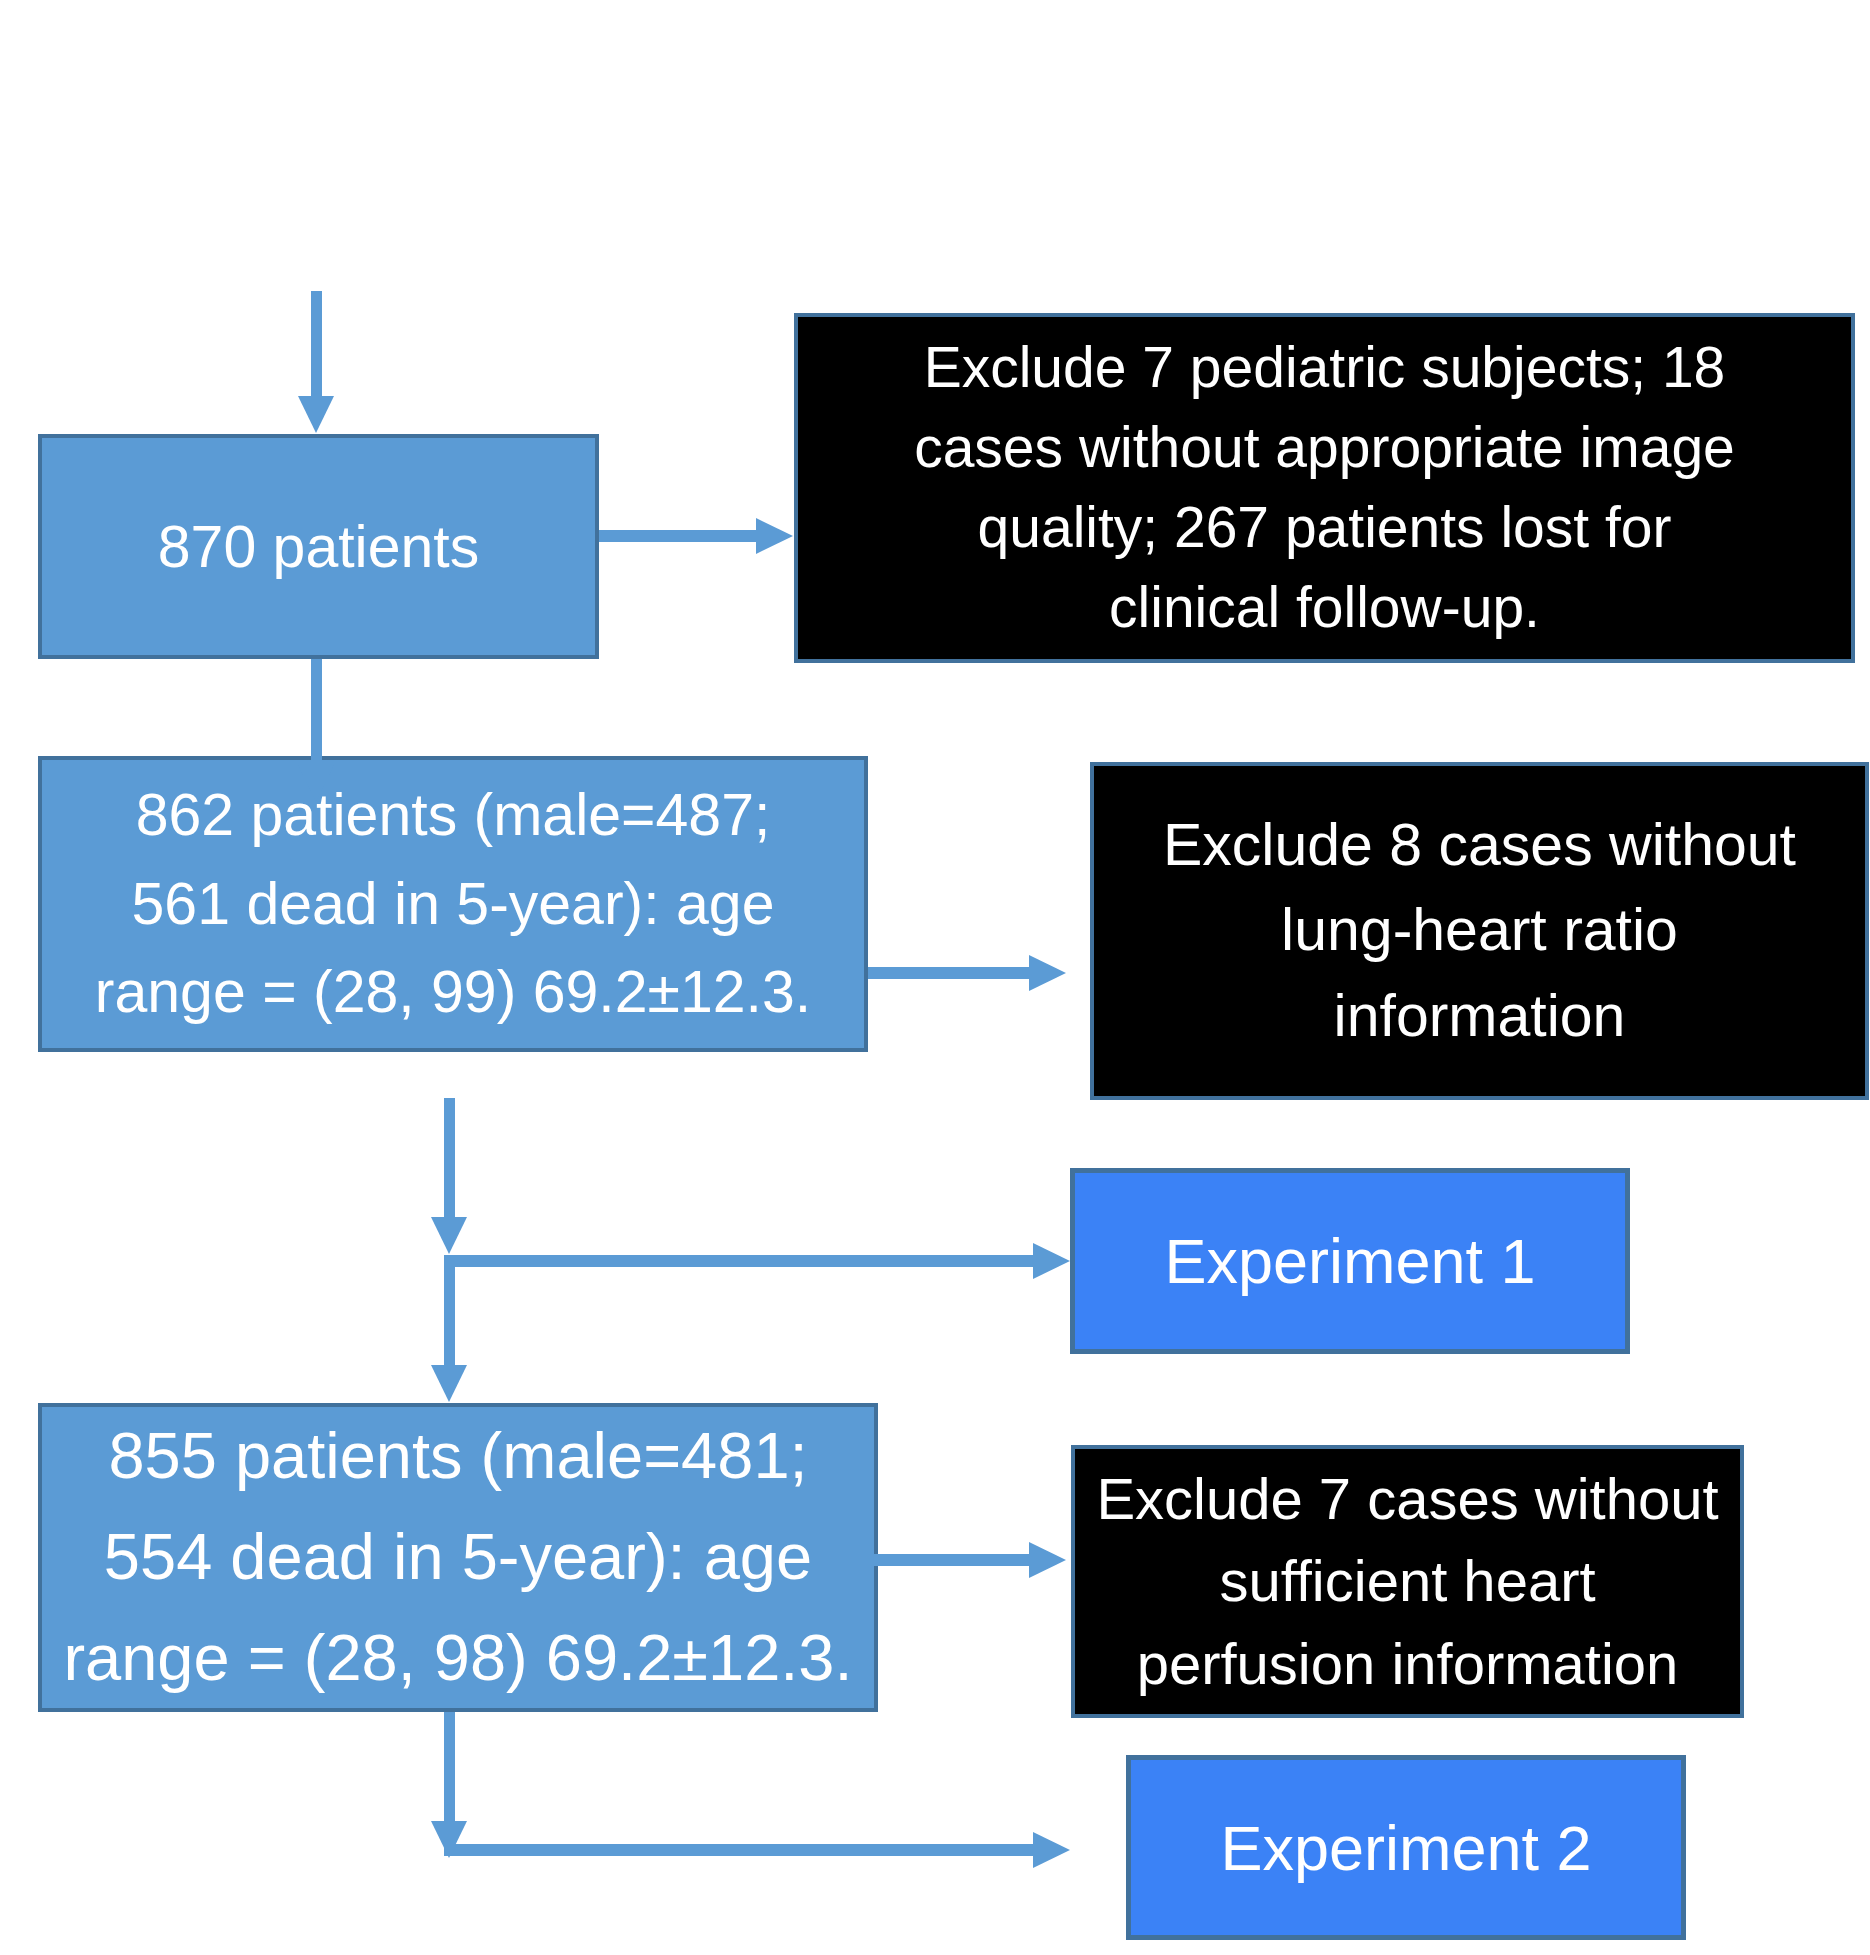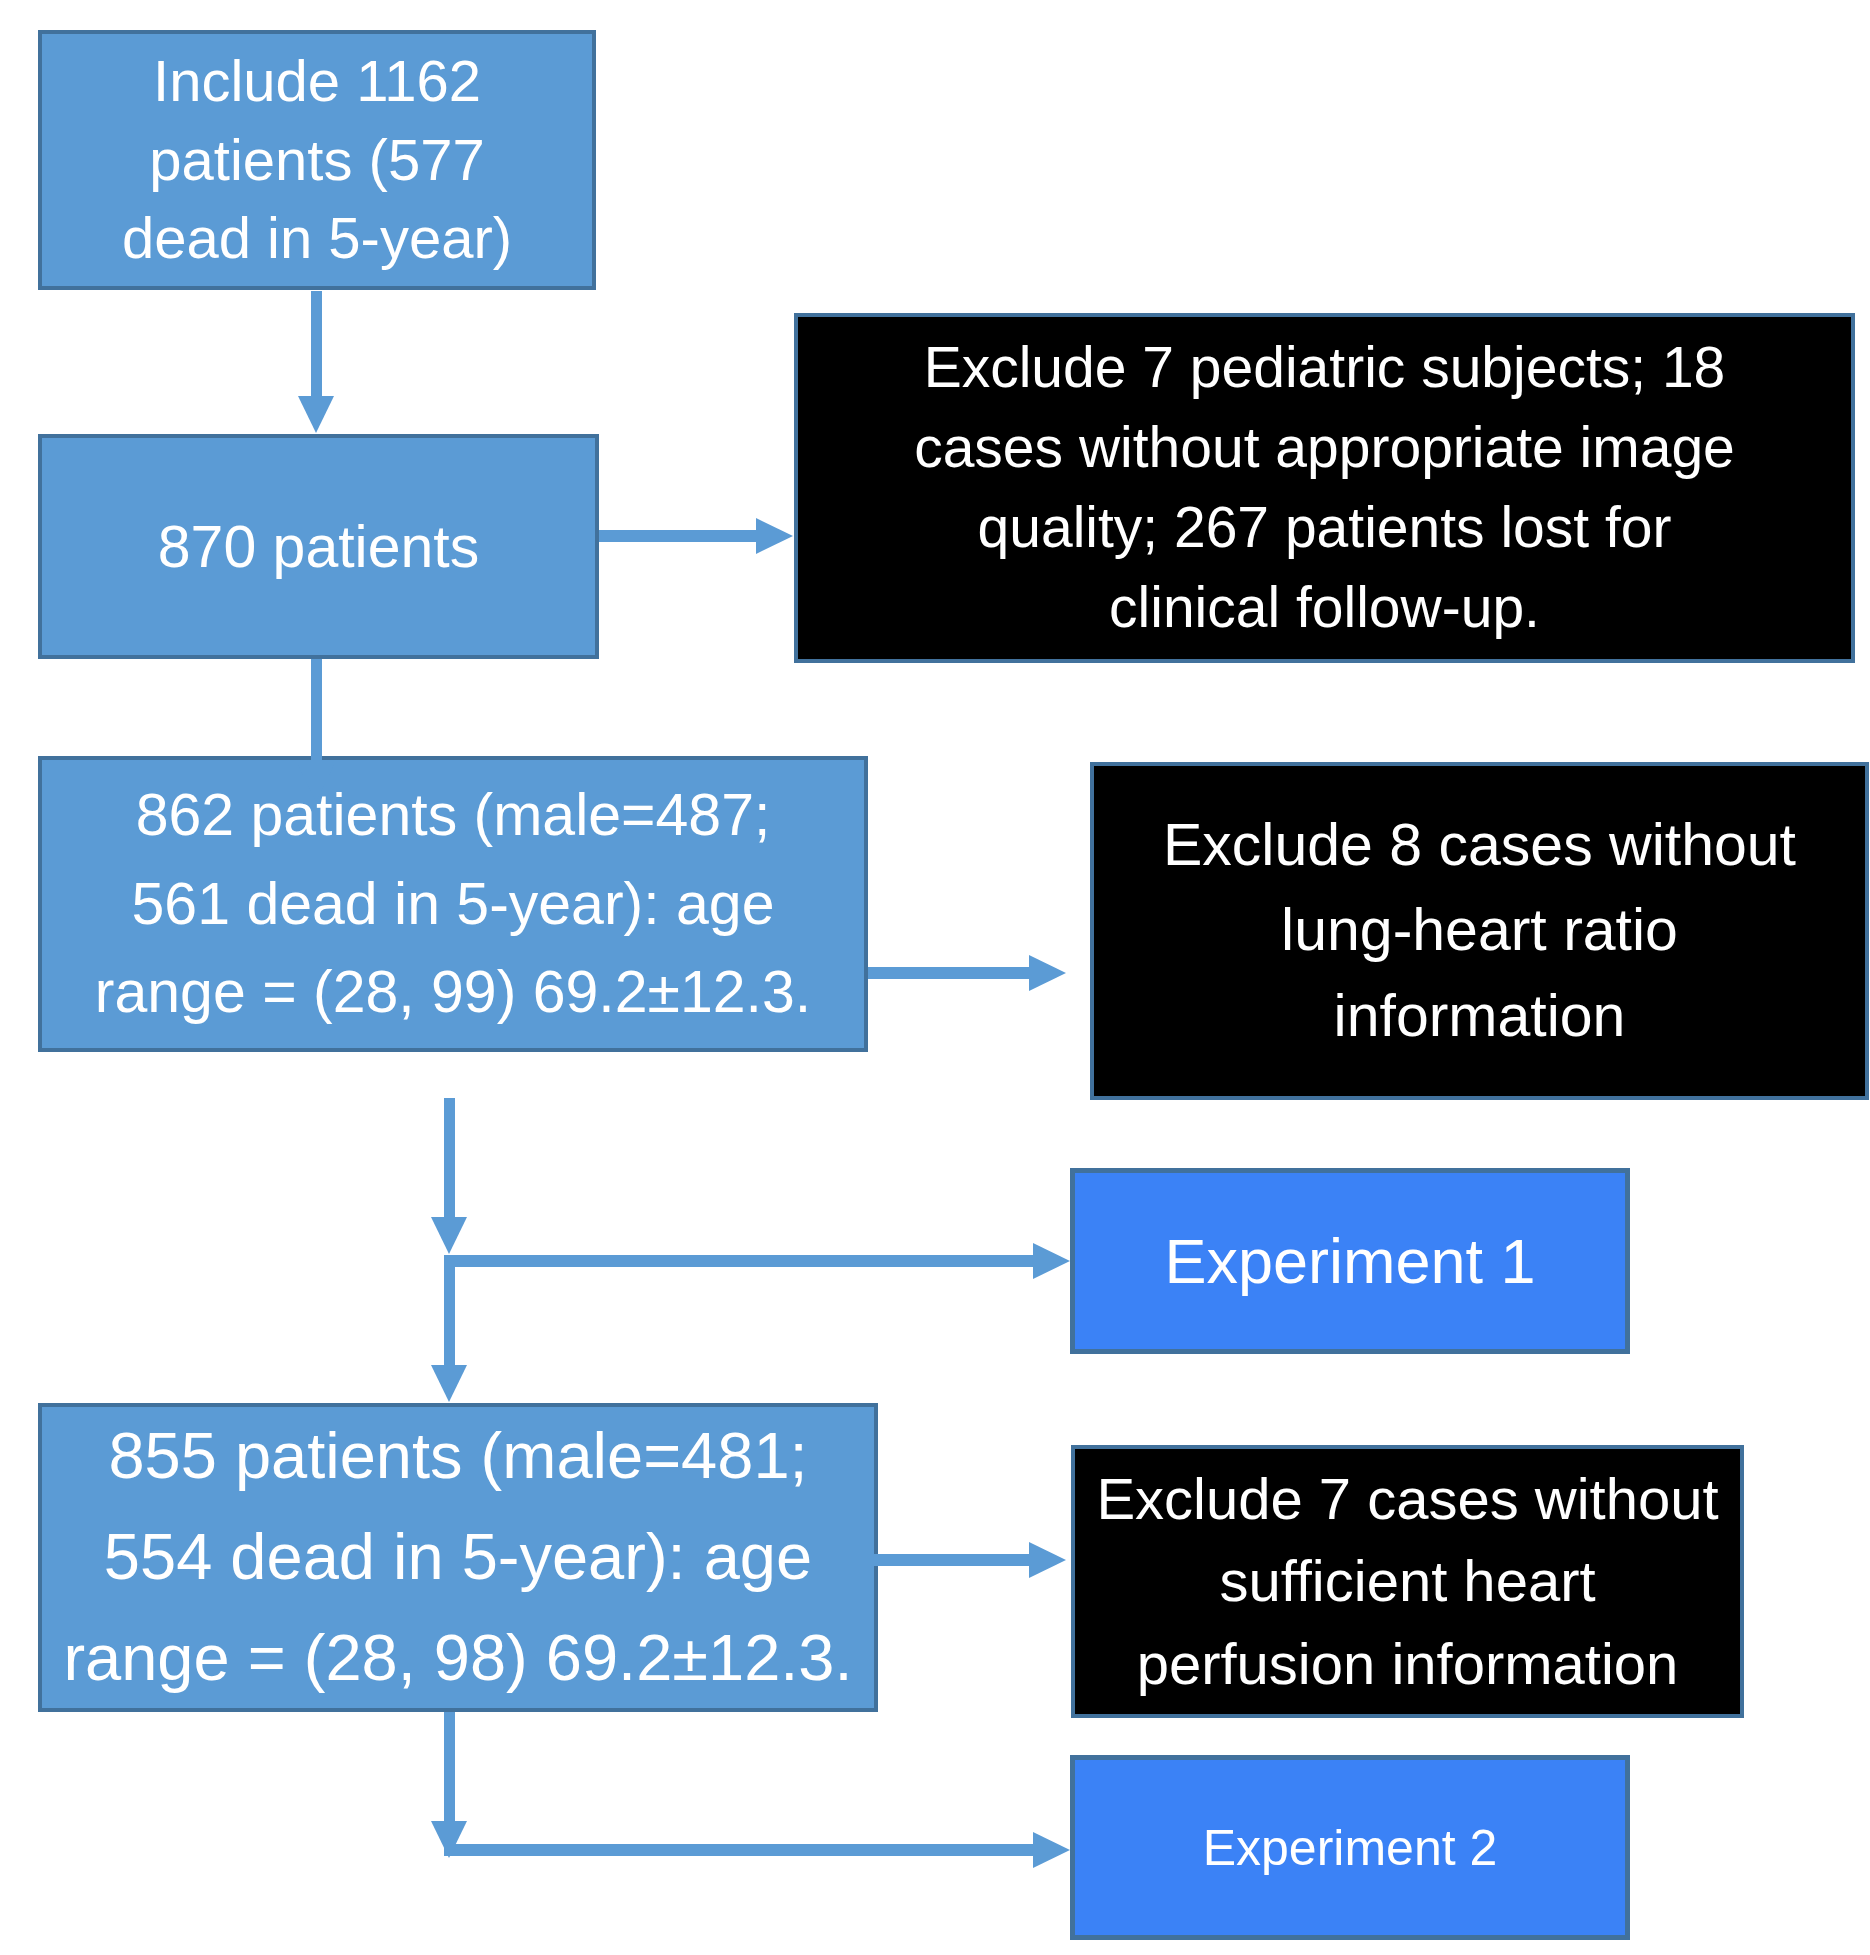--- a/index.html
+++ b/index.html
@@ -42,21 +42,21 @@
   }
   
   .box1 { left: 38px;   top: 30px;   width: 558px;  height: 260px; font-size: 58px; line-height: 1.36; }
   .box2 { left: 38px;   top: 434px;  width: 561px;  height: 225px; font-size: 59px; }
   .red1 { left: 794px; top: 313px;  width: 1061px; height: 350px; font-size: 57px; line-height: 1.40; }
   .box3 { left: 38px;   top: 756px; width: 830px; height: 296px; font-size: 59px; line-height: 1.50; }
   .red2 { left: 1071px; top: 762px; width: 779px; height: 338px; font-size: 59px; line-height: 1.45; margin-left: 19px; }
   .exp1 { left: 1070px; top: 1168px; width: 560px;  height: 186px; font-size: 63px; }
   .box4 { left: 38px;   top: 1403px; width: 840px; height: 309px; font-size: 65px; line-height: 1.55; }
   .red3 { left: 1071px; top: 1445px; width: 673px; height: 273px; font-size: 58px; line-height: 1.42; }
-  .exp2 { left: 1070px; top: 1755px; width: 560px;  height: 185px; font-size: 50px; }
+  .exp2 { left: 1126px; top: 1755px; width: 560px;  height: 185px; font-size: 63px; }
   
   .vline, .hline {
     position: absolute;
     background: #5B9BD5;
   }
   .vline { width: 11.4px; }
   .hline { height: 12px; }
   .head-down {
     position: absolute;
     width: 0; height: 0;
@@ -70,25 +70,20 @@
     border-top: 18px solid transparent;
     border-bottom: 18px solid transparent;
     border-left: 37px solid #5B9BD5;
   }
 </style>
 </head>
 <body>
 
 <div id="canvas">
 
-  <div class="box blue box1">
-    <div class="txt">Include 1162
-patients (577
-dead in 5-year)</div>
-  </div>
 
   <div class="box blue box2">
     <div class="txt">870 patients</div>
   </div>
 
   <div class="box blue box3">
     <div class="txt">862 patients (male=487;
 561 dead in 5-year): age
 range = (28, 99) 69.2±12.3.</div>
   </div>

